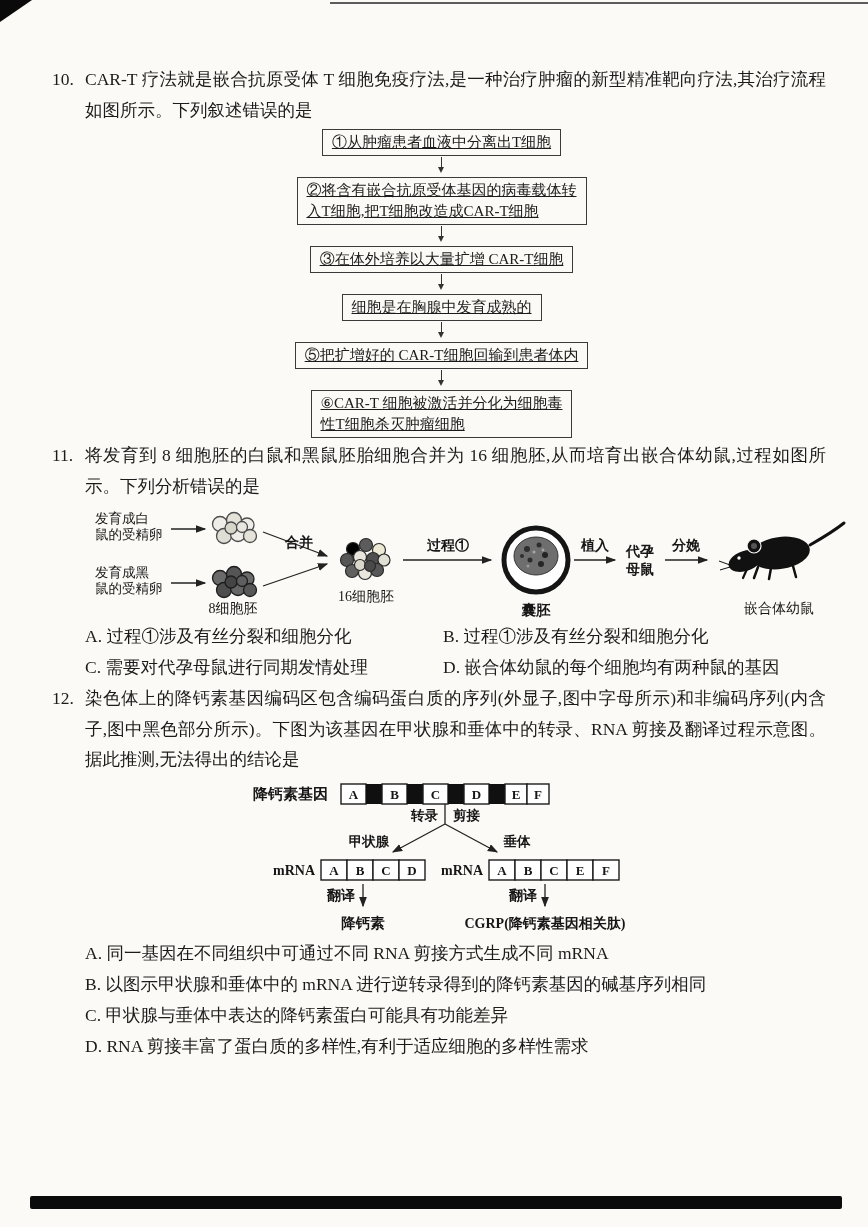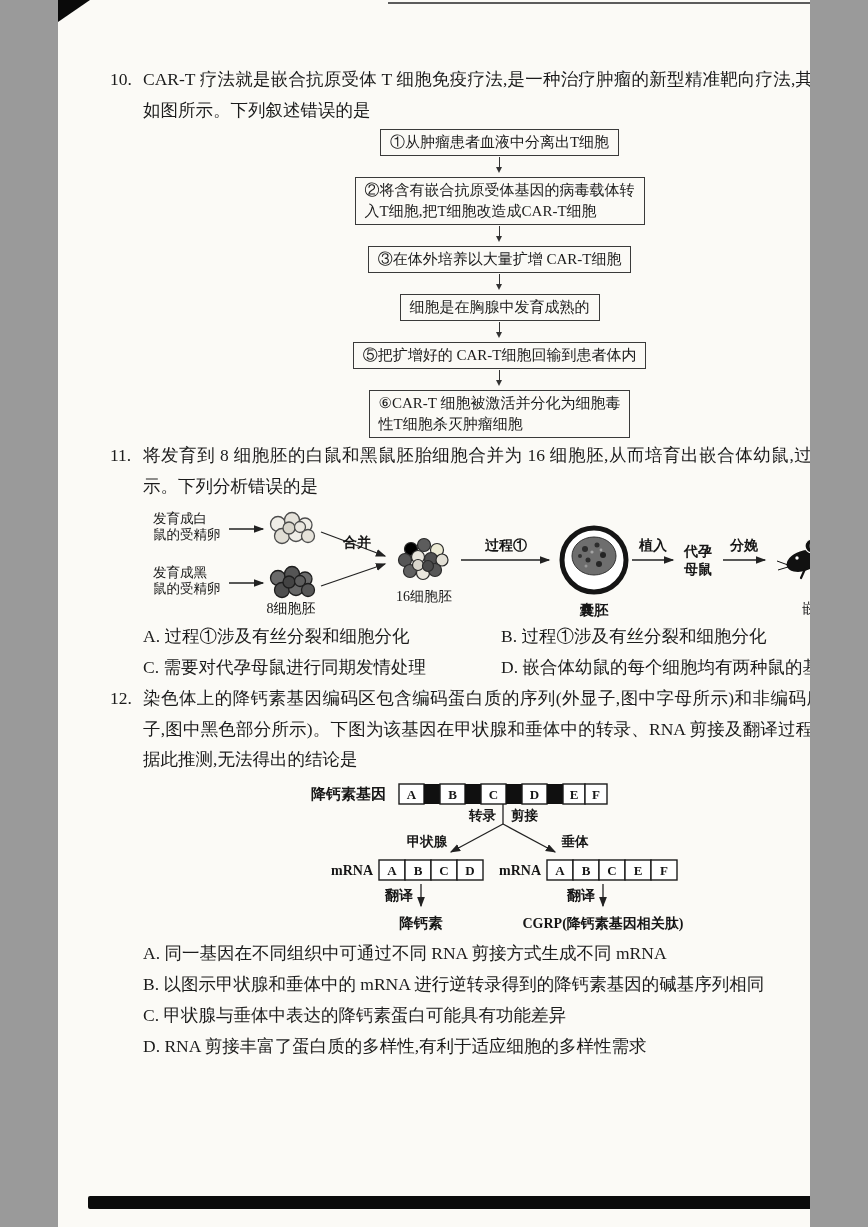--- a/index.html
+++ b/index.html
@@ -1,33 +1,33 @@
 <!DOCTYPE html>
 <html><head>
 <meta charset="utf-8">
 <style>
   html,body{margin:0;padding:0;background:#9a9a9a;}
   .page{
-    position:relative;width:752px;height:1227px;margin:0 auto;
+    position:relative;width:868px;height:1227px;margin:0 auto;
     background:#fbfaf6;overflow:hidden;color:#1b1b1b;
     font-family:"Liberation Serif","DejaVu Serif",serif;
   }
   .scan-wedge{position:absolute;top:0;left:0;width:0;height:0;
     border-top:22px solid #0a0a0a;border-right:32px solid transparent;}
   .scan-topline{position:absolute;top:2px;left:330px;right:0;height:1.5px;background:#5c5c5c;}
   .scan-bottombar{position:absolute;top:1196px;left:30px;width:812px;height:13px;background:#0b0b0b;border-radius:2px;}
   .content{position:absolute;left:52px;top:64px;width:774px;}
   .question{position:relative;padding-left:33px;font-size:17.5px;line-height:30.5px;}
   .qnum{position:absolute;left:0;top:0;}
   .stem{text-align:justify;font-family:Liberation Serif, serif;}
   .opts .opt{line-height:31px;white-space:nowrap;}
   .opts2{display:grid;grid-template-columns:358px auto;}
   .opts2 .opt{line-height:31px;white-space:nowrap;}
   
-  .flow{display:flex;flex-direction:column;align-items:center;margin:4px 0 2px -28px;}
+  .flow{display:flex;flex-direction:column;align-items:center;margin:4px 0 2px -28px;text-decoration:underline;}
   .fbox{border:1.5px solid #3a3a3a;background:transparent;padding:2px 9px;
     font-size:15px;line-height:21px;text-align:center;white-space:pre-line;max-width:330px;}
   .fbox.left{text-align:left;}
   .darr{width:0;height:12px;border-left:1.4px solid #333;position:relative;margin:1px 0 8px 0;}
   .darr::after{content:"";position:absolute;left:-4px;bottom:-7px;
     border:3.5px solid transparent;border-top:6.5px solid #333;}
   .diagram{line-height:0;}
   svg text{font-family:"Liberation Serif","DejaVu Serif",serif;fill:#161616;}
 </style>
 </head>

